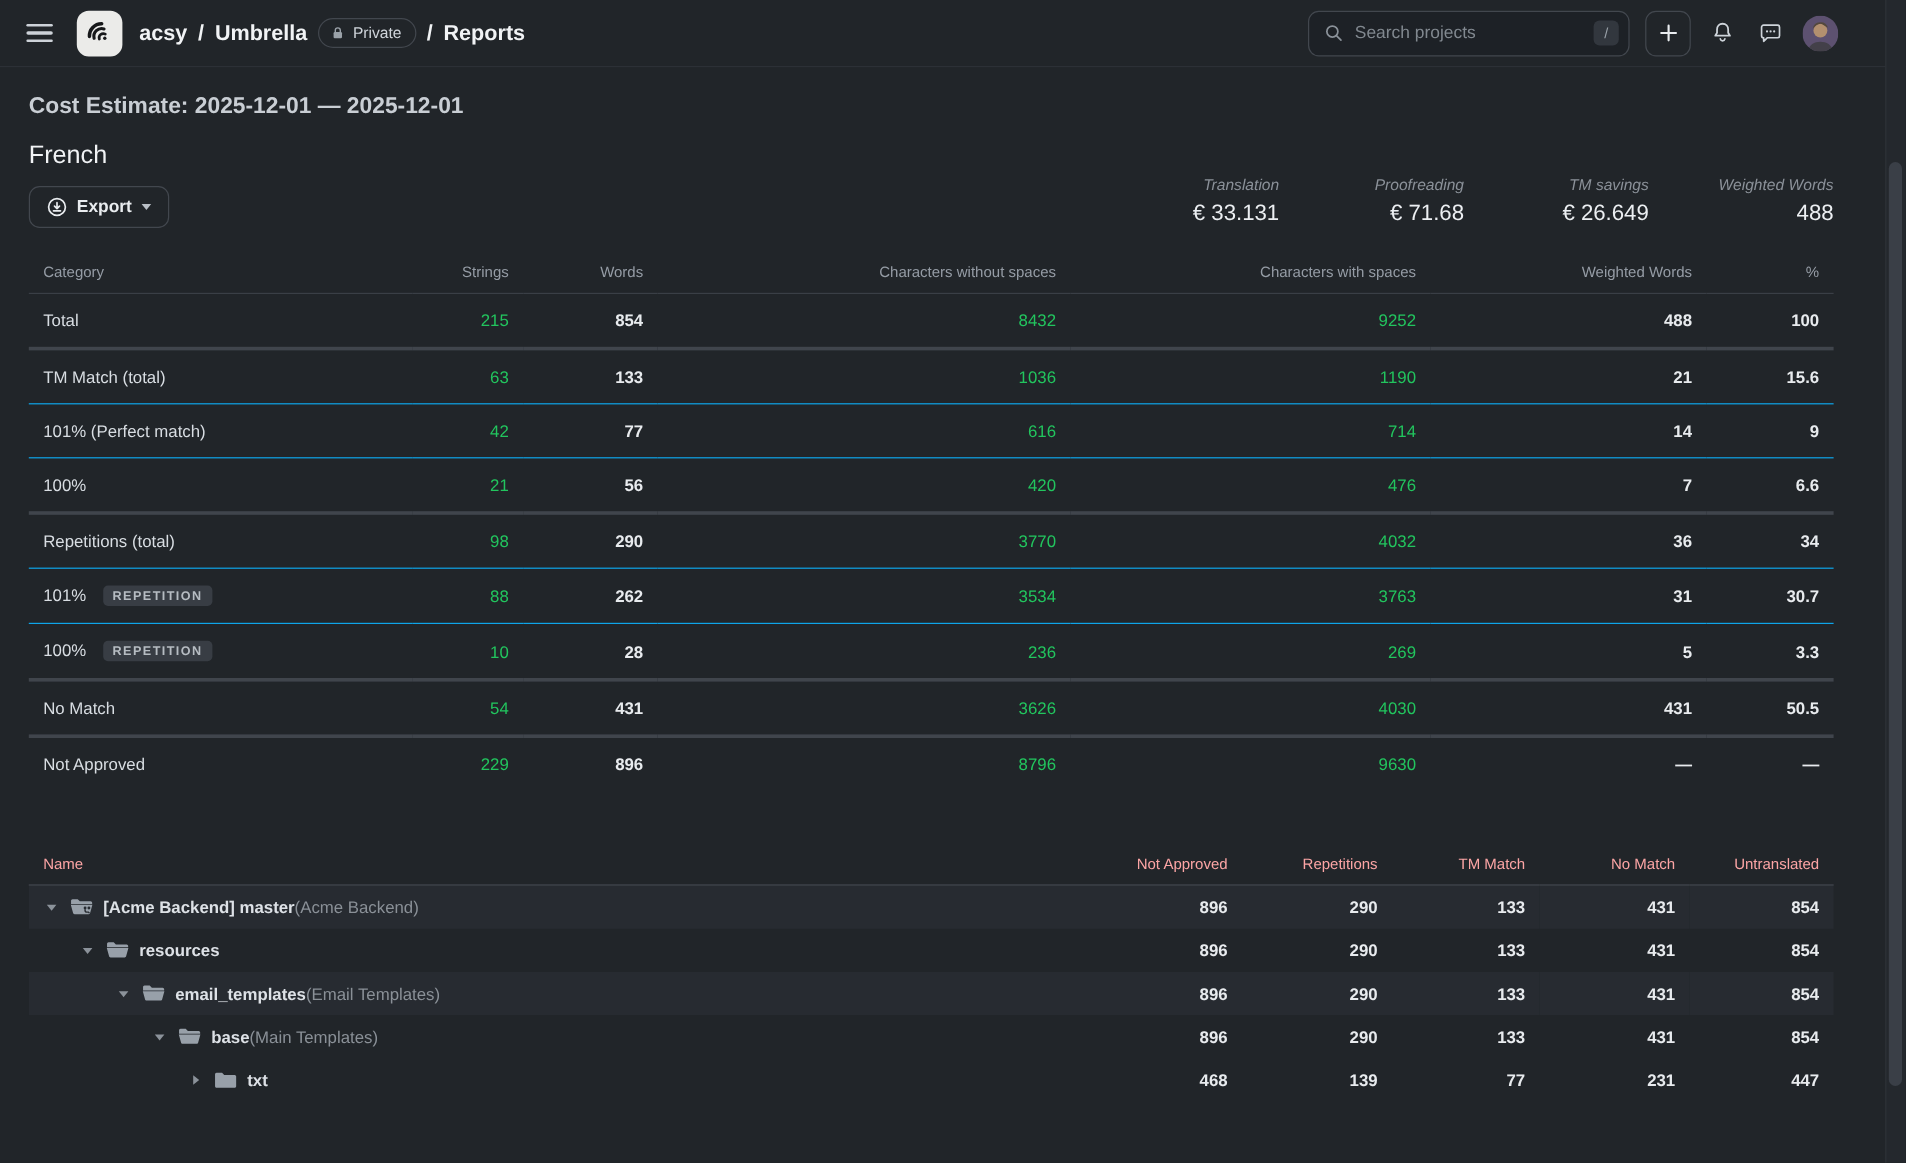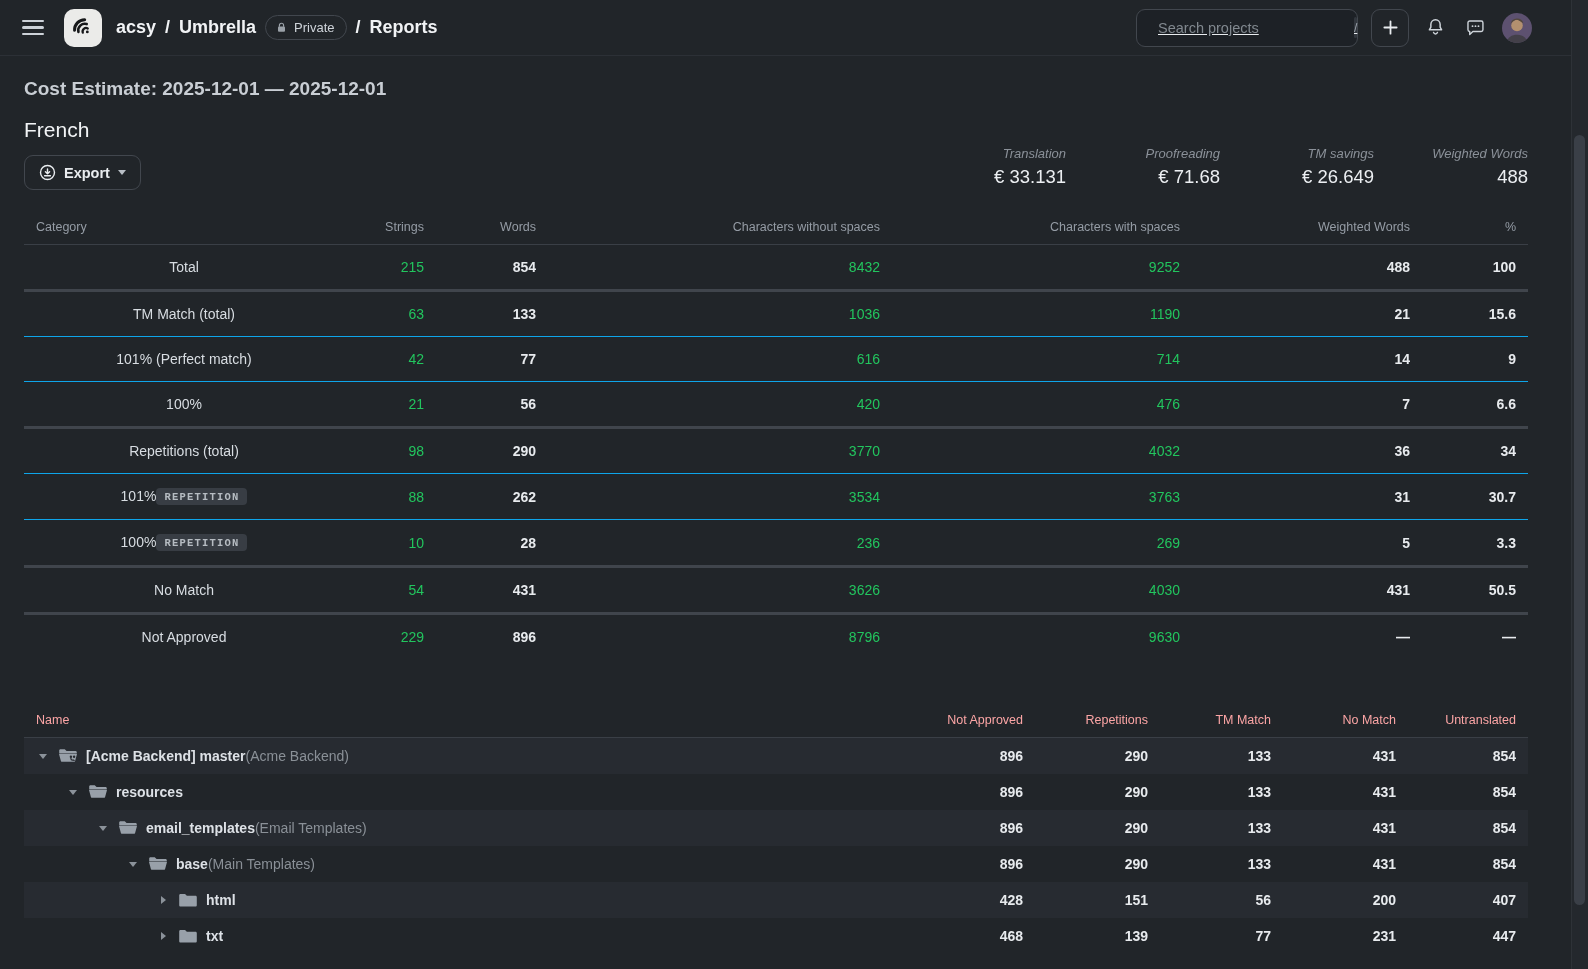--- a/index.html
+++ b/index.html
@@ -24,22 +24,22 @@
   }
   .crumbs { display:flex; align-items:center; gap:9px; font-size:18px; font-weight:700; color:#f1f3f5; }
   .crumbs .lnk { cursor:pointer;text-align:right; }
   .badge-private {
     display:flex; align-items:center; gap:6px;
     border:1px solid #42474e; border-radius:14px;
     padding:4px 11px 4px 9px; font-size:13px; font-weight:400; color:#cfd4da;
   }
   .tb-right { margin-left:auto; display:flex; align-items:center; gap:13px; }
   .search {
-    width:222px; height:38px; border:1px solid #42474e; border-radius:9px;
-    background:#1d2126; display:flex; align-items:center; gap:9px; padding:0 8px 0 12px;text-decoration:underline;
+    width:268px; height:38px; border:1px solid #42474e; border-radius:9px;
+    background:#1d2126; display:flex; align-items:center; gap:9px; padding:0 8px 0 12px;
   }
   .search input {
     flex:1; background:transparent; border:none; outline:none;
     color:#e9ecef; font-size:14.5px; font-family:"Liberation Sans", sans-serif;
   }
   .search input::placeholder { color:#81888f; }
   .kbd {
     width:21px; height:21px; border-radius:5px; background:#32373e;
     color:#9aa1a9; font-size:12px; display:flex; align-items:center; justify-content:center;
   }
@@ -69,30 +69,30 @@
 
   
   table { width:100%; border-collapse:collapse; table-layout:fixed; }
   .cost-table { margin-top:20px; }
   .cost-table th {
     font-size:12.5px; font-weight:400; color:#959ca5;
     padding:10px 12px; border-bottom:1px solid #3a3f46; text-align:right; white-space:nowrap;
   }
   .cost-table th:first-child { text-align:left; }
   .cost-table td { padding:14px 12px; font-size:14px; text-align:right; white-space:nowrap; }
-  .cost-table td.cat { text-align:center; color:#d8dde2; }
+  .cost-table td.cat { text-align:left; color:#d8dde2; }
   .cost-table tbody tr { border-top:1px solid #0ea5e9; }
   .cost-table tbody tr:first-child { border-top:none; }
   .cost-table tbody tr.group { border-top:3px solid #40454c; }
   .num.dim { color:#22c55e; }
   .num.bright { color:#e8ebee; font-weight:700; }
   .rep-badge {
-    display:inline-block; background:#383d44; color:#b6bcc2;
+    display:inline-block; margin-left:14px; background:#383d44; color:#b6bcc2;
     border-radius:4px; padding:3px 8px 2px; font-size:10.5px; font-weight:700;
-    letter-spacing:1.2px; vertical-align:1px;font-family:Liberation Mono, monospace;
+    letter-spacing:1.2px; vertical-align:1px;
   }
 
   
   .file-table { margin-top:44px; }
   .file-table th {
     font-size:12.5px; font-weight:400; color:#fca5a5;
     padding:10px 12px; border-bottom:1px solid #3a3f46; text-align:right; white-space:nowrap;
   }
   .file-table th:first-child { text-align:left; }
   .file-table td { padding:10px 12px; font-size:14px; text-align:right; white-space:nowrap; }
@@ -437,54 +437,32 @@
               <span class="fname">base</span><span class="fsuffix">(Main Templates)</span>
             </span>
           </div>
         </td>
         <td class="num bright">896</td>
         <td class="num bright">290</td>
         <td class="num bright">133</td>
         <td class="num bright">431</td>
         <td class="num bright">854</td>
       </tr>
-      <tr class="stripe">
+      <tr>
         <td class="name-cell">
           <div class="tree" style="padding-left:120px">
             <span class="expander">
                 <span class="tri-right"></span>
               </span>
             <span class="fico">
               <svg width="20" height="16" viewBox="0 0 20 16">
                 <path d="M1.2 3.3c0-.7.55-1.3 1.25-1.3h4.6l1.8 1.8h8.7c.7 0 1.25.6 1.25 1.3v8.1c0 .7-.55 1.3-1.25 1.3H2.45c-.7 0-1.25-.6-1.25-1.3z" fill="#98a0a9"></path>
               </svg>
             </span>
             <span>
-              <span class="fname">html</span><span class="fsuffix"></span>
-            </span>
-          </div>
-        </td>
-        <td class="num bright">428</td>
-        <td class="num bright">151</td>
-        <td class="num bright">56</td>
-        <td class="num bright">200</td>
-        <td class="num bright">407</td>
-      </tr>
-      <tr>
-        <td class="name-cell">
-          <div class="tree" style="padding-left:120px">
-            <span class="expander">
-                <span class="tri-right"></span>
-              </span>
-            <span class="fico">
-              <svg width="20" height="16" viewBox="0 0 20 16">
-                <path d="M1.2 3.3c0-.7.55-1.3 1.25-1.3h4.6l1.8 1.8h8.7c.7 0 1.25.6 1.25 1.3v8.1c0 .7-.55 1.3-1.25 1.3H2.45c-.7 0-1.25-.6-1.25-1.3z" fill="#98a0a9"></path>
-              </svg>
-            </span>
-            <span>
               <span class="fname">txt</span><span class="fsuffix"></span>
             </span>
           </div>
         </td>
         <td class="num bright">468</td>
         <td class="num bright">139</td>
         <td class="num bright">77</td>
         <td class="num bright">231</td>
         <td class="num bright">447</td>
       </tr>

